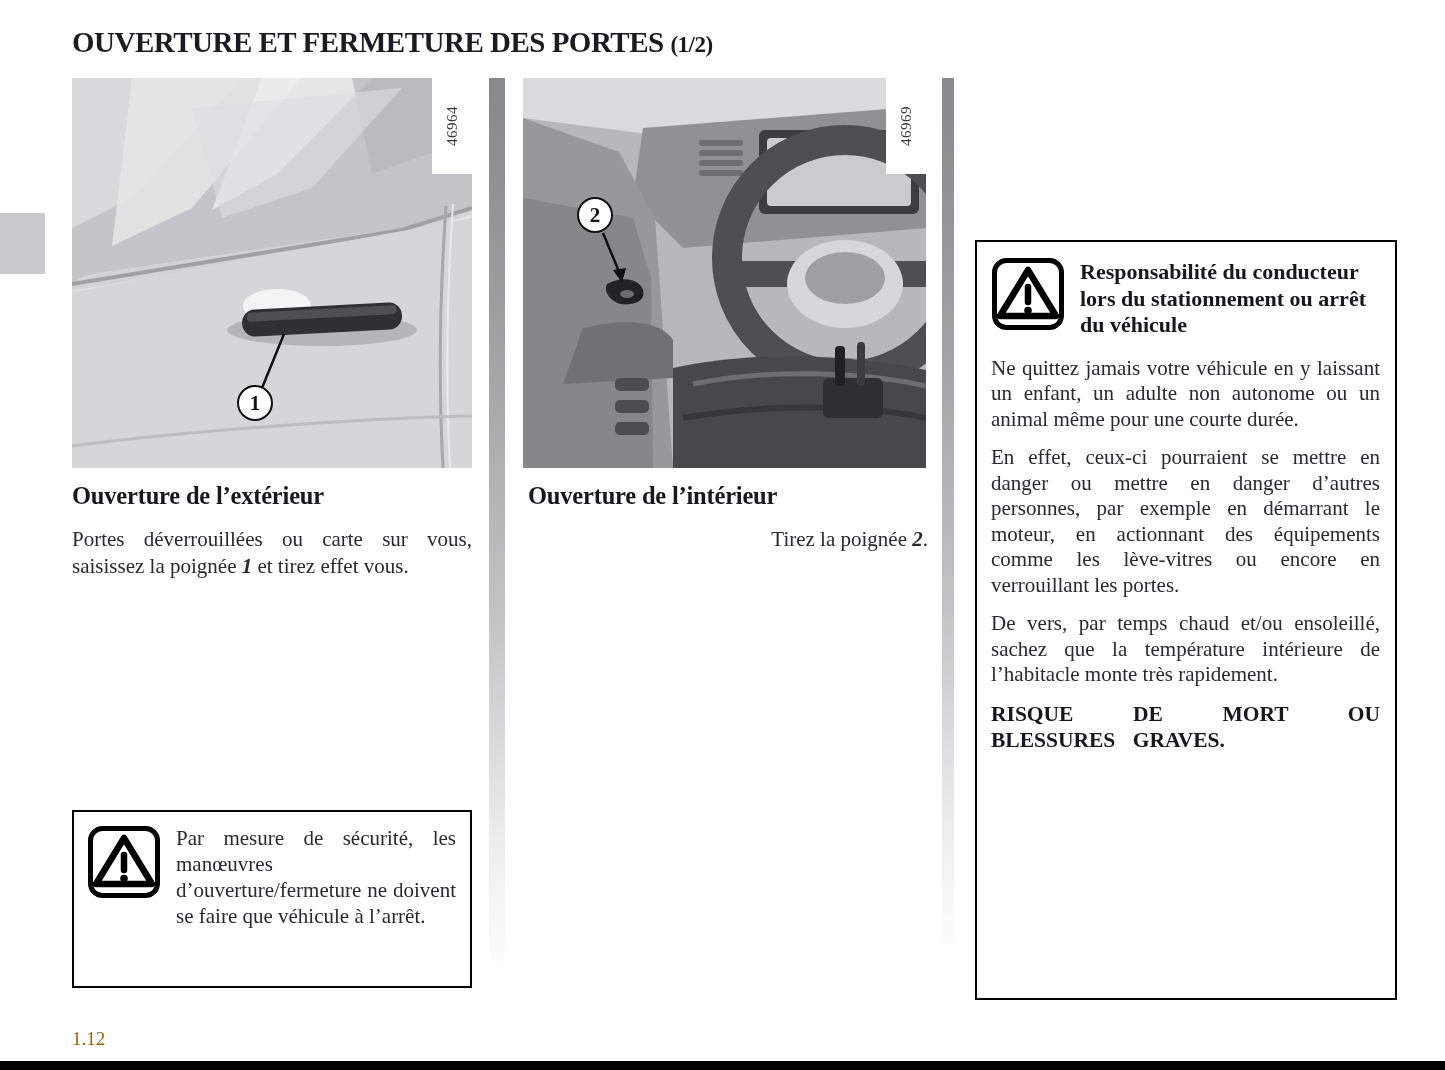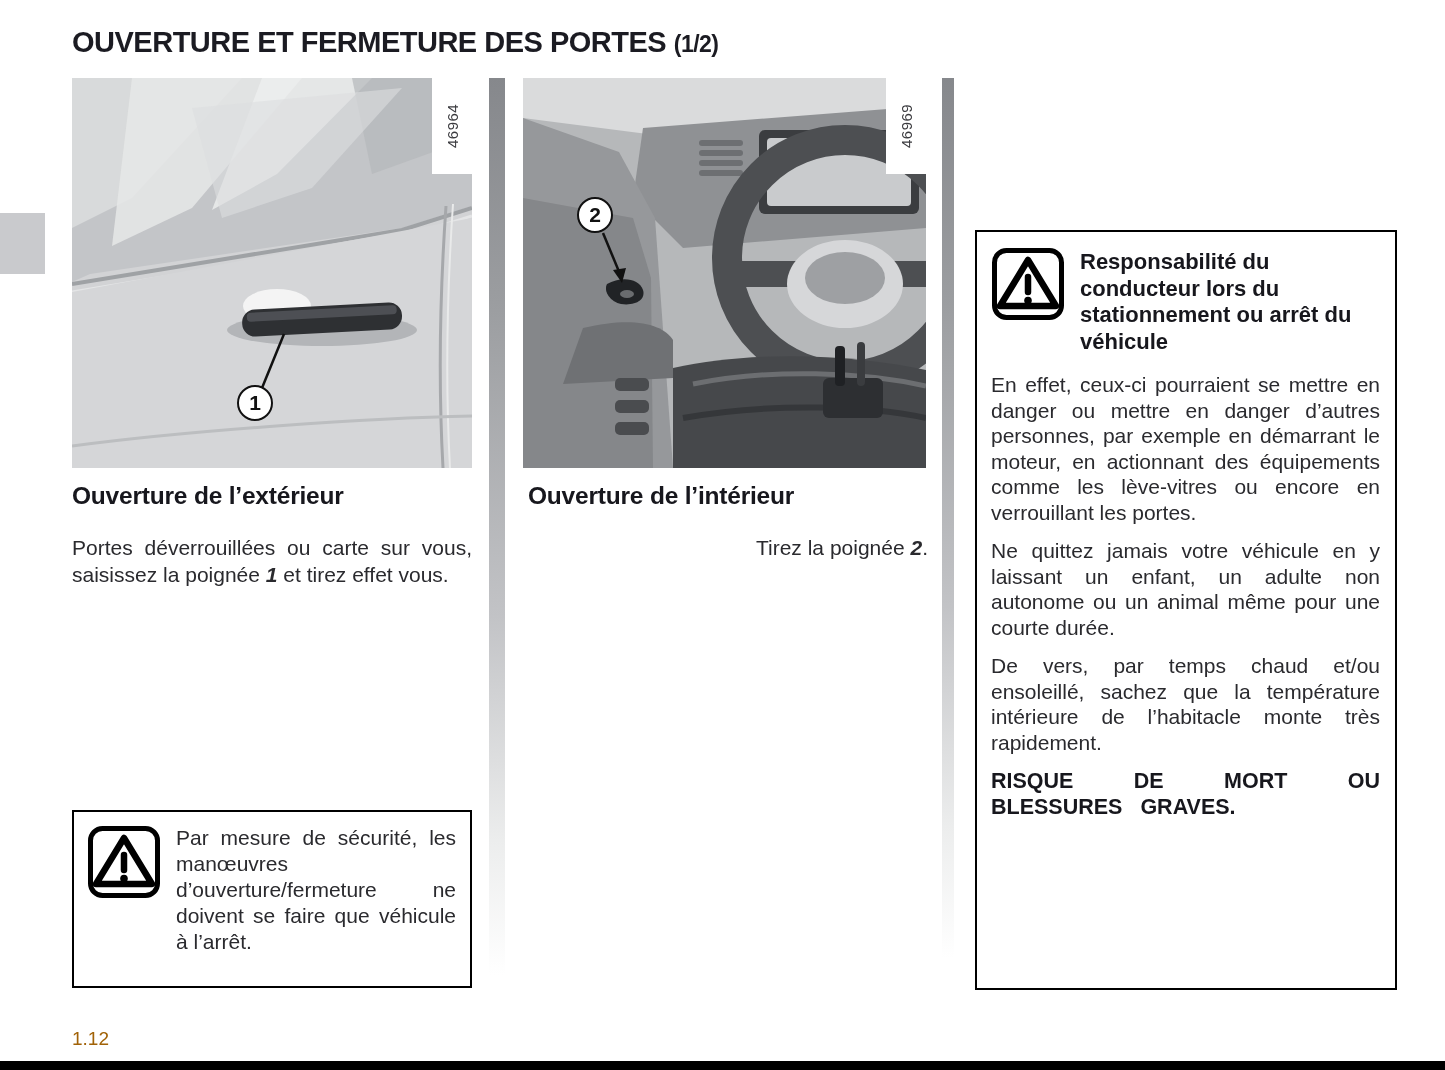--- a/index.html
+++ b/index.html
@@ -4,21 +4,21 @@
 <style>
   * { margin:0; padding:0; box-sizing:border-box; }
   html,body { width:1445px; height:1070px; }
   body {
     font-family:"Liberation Sans", sans-serif;
     background:#ffffff;
     color:#242428;
     position:relative;
     overflow:hidden;
   }
-  .abs { position:absolute; }
+  .abs { position:absolute;font-family:Liberation Serif, serif; }
 
   
   .page-title {
     left:72px; top:26px;
     font-weight:bold; font-size:29px; letter-spacing:-0.5px;
     color:#1b1b22; white-space:nowrap;
   }
   .page-title .suffix { font-size:23px; }
 
   
@@ -48,30 +48,30 @@
     background:linear-gradient(#86888c 0%, #9b9da0 25%, #c2c3c6 60%, #eceded 85%, #ffffff 100%);
   }
   .divider-1 { left:489px; width:16px; height:897px; }
   .divider-2 { left:942px; width:12px; height:880px; }
 
   
   .col { font-size:21px; line-height:27px; }
   .col-1 { left:72px;  top:482px; width:400px; }
   .col-2 { left:528px; top:482px; width:400px; }
   .section-heading {
-    font-weight:bold; font-size:24.5px; color:#17171d; margin-bottom:25px;
+    font-weight:bold; font-size:24.5px; color:#17171d; margin-bottom:17px;
     letter-spacing:-0.2px;
   }
   .body-text { text-align:justify; color:#2a2a2e; }
   .col-2 .body-text { text-align:right; }
   .ref-num { font-weight:bold; font-style:italic; }
 
   
   .warn-box { border:2px solid #000; background:#fff; }
-  .warn-box-right { left:975px; top:230px; width:422px; height:760px; padding:15px 15px 0 14px; }
+  .warn-box-right { left:975px; top:240px; width:422px; height:760px; padding:15px 15px 0 14px; }
   .warn-box-bottom { left:72px; top:810px; width:400px; height:178px; padding:13px 14px 0 13px; }
 
   .warn-head { display:flex; gap:15px; margin-bottom:17px; }
   .warn-title {
     font-weight:bold; font-size:22px; line-height:26.5px; color:#17171d; padding-top:2px;
   }
   .warn-para { text-align:justify; font-size:21px; line-height:25.5px; color:#2a2a2e; margin-bottom:13px; }
   .warn-emphasis {
     font-weight:bold; font-size:21.5px; line-height:26px; color:#17171d;
     text-align:justify; word-spacing:12px;
@@ -200,22 +200,22 @@
 <div class="abs warn-box warn-box-right">
   <div class="warn-head">
     <svg class="warn-icon" viewBox="0 0 74 74">
       <rect x="3.5" y="3.5" width="67" height="67" rx="12" fill="#fff" stroke="#000" stroke-width="5"></rect>
       <path d="M37 13 L65 59 L9 59 Z" fill="none" stroke="#000" stroke-width="6.5" stroke-linejoin="round"></path>
       <line x1="37" y1="30" x2="37" y2="45" stroke="#000" stroke-width="6.5" stroke-linecap="round"></line>
       <circle cx="37" cy="53.5" r="3.8" fill="#000"></circle>
     </svg>
     <div class="warn-title">Responsabilité du conducteur lors du stationnement ou arrêt du véhicule</div>
   </div>
+  <p class="warn-para">Ne quittez jamais votre véhicule en y laissant un enfant, un adulte non autonome ou un animal même pour une courte durée.</p>
   <p class="warn-para">En effet, ceux-ci pourraient se mettre en danger ou mettre en danger d’autres personnes, par exemple en démarrant le moteur, en actionnant des équipements comme les lève-vitres ou encore en verrouillant les portes.</p>
-  <p class="warn-para">Ne quittez jamais votre véhicule en y laissant un enfant, un adulte non autonome ou un animal même pour une courte durée.</p>
   <p class="warn-para">De vers, par temps chaud et/ou ensoleillé, sachez que la température intérieure de l’habitacle monte très rapidement.</p>
   <p class="warn-emphasis">RISQUE DE MORT OU BLESSURES GRAVES.</p>
 </div>
 
 <div class="abs warn-box warn-box-bottom">
   <div class="warn-head">
     <svg class="warn-icon" viewBox="0 0 74 74">
       <rect x="3.5" y="3.5" width="67" height="67" rx="12" fill="#fff" stroke="#000" stroke-width="5"></rect>
       <path d="M37 13 L65 59 L9 59 Z" fill="none" stroke="#000" stroke-width="6.5" stroke-linejoin="round"></path>
       <line x1="37" y1="30" x2="37" y2="45" stroke="#000" stroke-width="6.5" stroke-linecap="round"></line>

